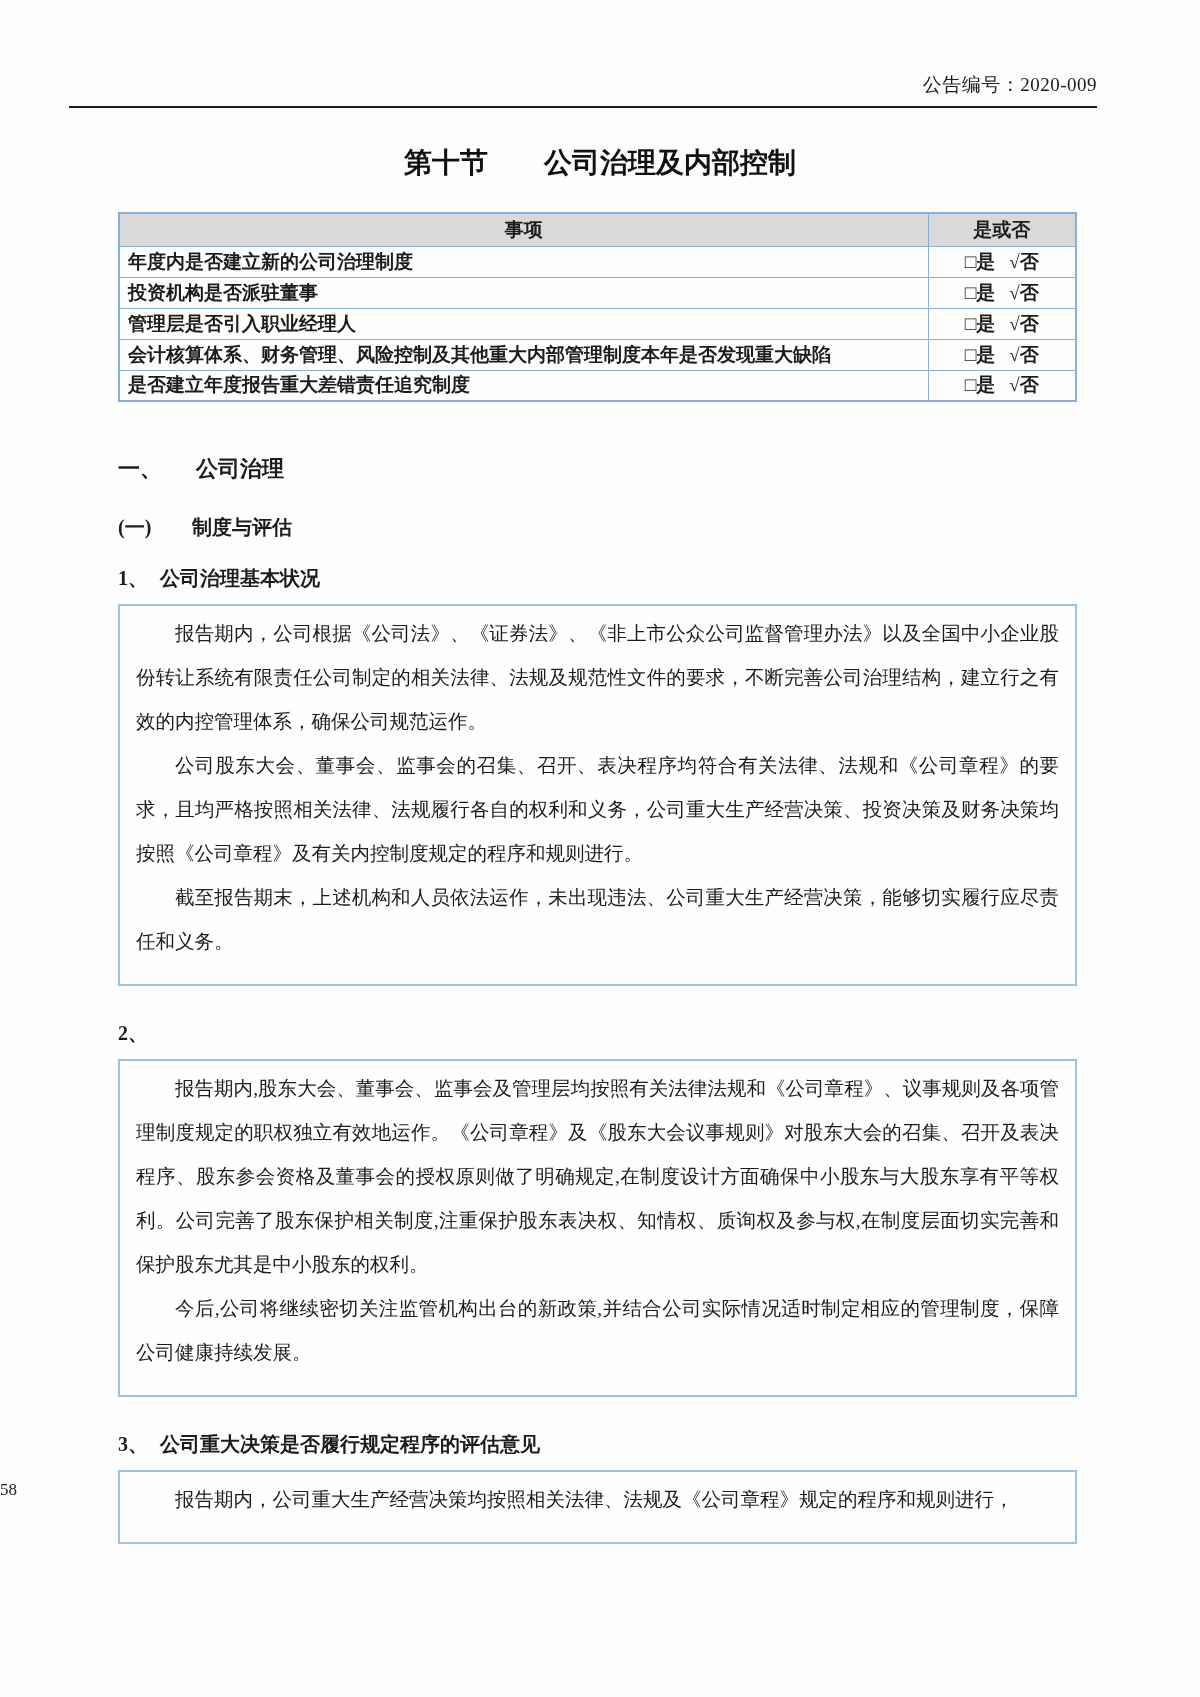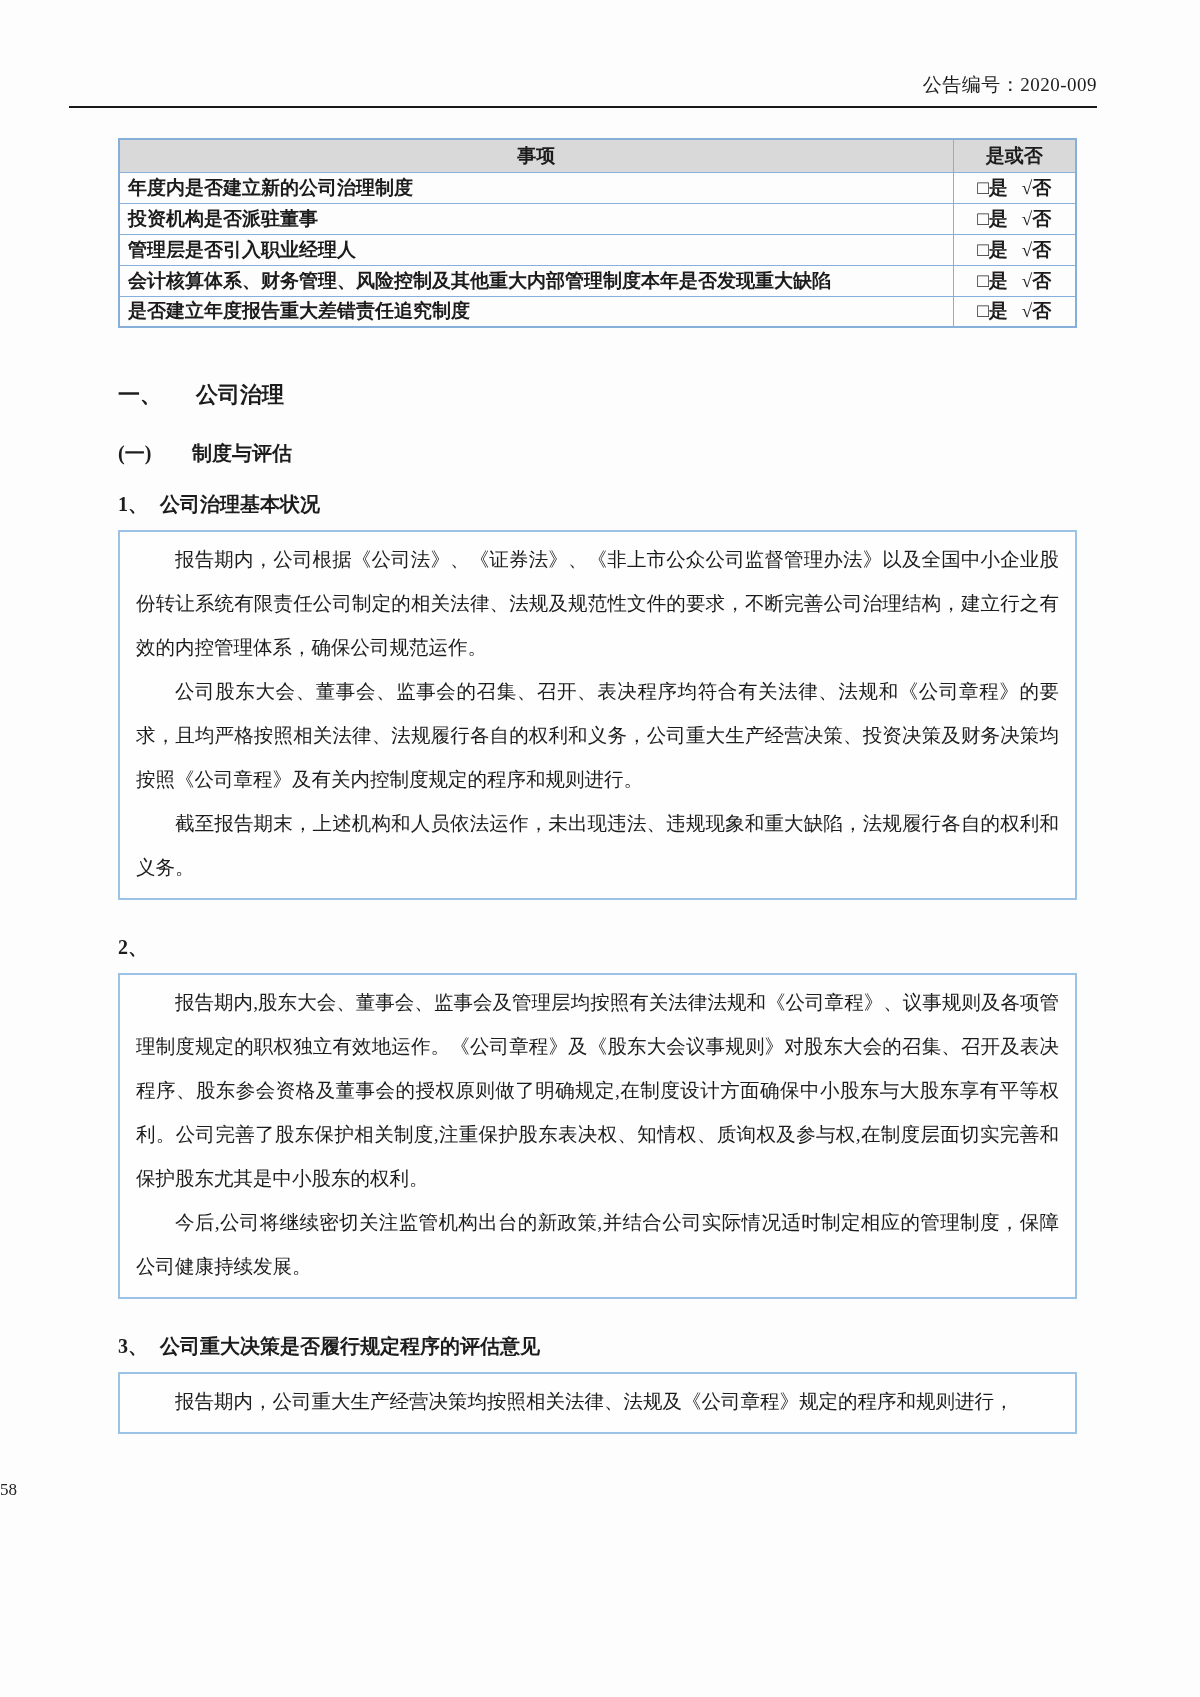--- a/index.html
+++ b/index.html
@@ -34,35 +34,35 @@
   }
   .gov-table th, .gov-table td {
     border:1.5px solid #86afd9;
     height:31px; padding:1px 8px;
     font-weight:bold;
   }
   .gov-table thead th {
     background:#d9d9d9; font-weight:bold; text-align:center; height:33px;
   }
   .gov-table td.item-cell { text-align:left; }
-  .gov-table td.answer-cell { text-align:center; white-space:nowrap; width:123px; }
+  .gov-table td.answer-cell { text-align:center; white-space:nowrap; width:148px; }
   .answer-cell .no-opt { margin-left:14px; }
 
   .sec1 { margin-top:52px; font-size:22px; font-weight:bold; display:flex; }
   .sec1 .num { width:78px; }
   .sec2 { margin-top:30px; font-size:20px; font-weight:bold; display:flex; }
   .sec2 .num { width:74px; }
   .item-head { margin-top:24px; font-size:20px; font-weight:bold; display:flex; }
   .item-head .num { width:42px; }
 
   .text-box {
     margin-top:12px;
     border:2px solid #9cc2e5;
     background:#fefefe;
-    padding:6px 16px 8px 16px;
+    padding:6px 16px 20px 16px;
     font-size:19.5px;
     line-height:44px;
   }
   .text-box p {
     text-indent:2em;
     text-align:justify;
   }
   .mt-lg { margin-top:34px; }
 
   .page-footer {
@@ -73,20 +73,21 @@
 </head>
 <body>
 
 <div class="page">
 
   <div class="header-zone">
     <div class="announcement">公告编号：2020-009</div>
     <div class="header-rule"></div>
   </div>
 
+  <h1 class="doc-title"><span>第十节</span><span class="gap"></span><span>公司治理及内部控制</span></h1>
 
   <div class="content">
 
     <table class="gov-table">
       <thead>
         <tr>
           <th>事项</th>
           <th>是或否</th>
         </tr>
       </thead>
@@ -125,21 +126,21 @@
     </div>
 
     <div class="item-head">
       <span class="num">1、</span>
       <span>公司治理基本状况</span>
     </div>
 
     <div class="text-box">
       <p>报告期内，公司根据《公司法》、《证券法》、《非上市公众公司监督管理办法》以及全国中小企业股份转让系统有限责任公司制定的相关法律、法规及规范性文件的要求，不断完善公司治理结构，建立行之有效的内控管理体系，确保公司规范运作。</p>
       <p>公司股东大会、董事会、监事会的召集、召开、表决程序均符合有关法律、法规和《公司章程》的要求，且均严格按照相关法律、法规履行各自的权利和义务，公司重大生产经营决策、投资决策及财务决策均按照《公司章程》及有关内控制度规定的程序和规则进行。</p>
-      <p>截至报告期末，上述机构和人员依法运作，未出现违法、违规现象和重大缺陷，法规履行各自的权利和义务。</p>
+      <p>截至报告期末，上述机构和人员依法运作，未出现违法、公司重大生产经营决策，能够切实履行应尽责任和义务。</p>
     </div>
 
     <div class="item-head mt-lg">
       <span class="num">2、</span>
     </div>
 
     <div class="text-box">
       <p>报告期内,股东大会、董事会、监事会及管理层均按照有关法律法规和《公司章程》、议事规则及各项管理制度规定的职权独立有效地运作。《公司章程》及《股东大会议事规则》对股东大会的召集、召开及表决程序、股东参会资格及董事会的授权原则做了明确规定,在制度设计方面确保中小股东与大股东享有平等权利。公司完善了股东保护相关制度,注重保护股东表决权、知情权、质询权及参与权,在制度层面切实完善和保护股东尤其是中小股东的权利。</p>
       <p>今后,公司将继续密切关注监管机构出台的新政策,并结合公司实际情况适时制定相应的管理制度，保障公司健康持续发展。</p>
     </div>

